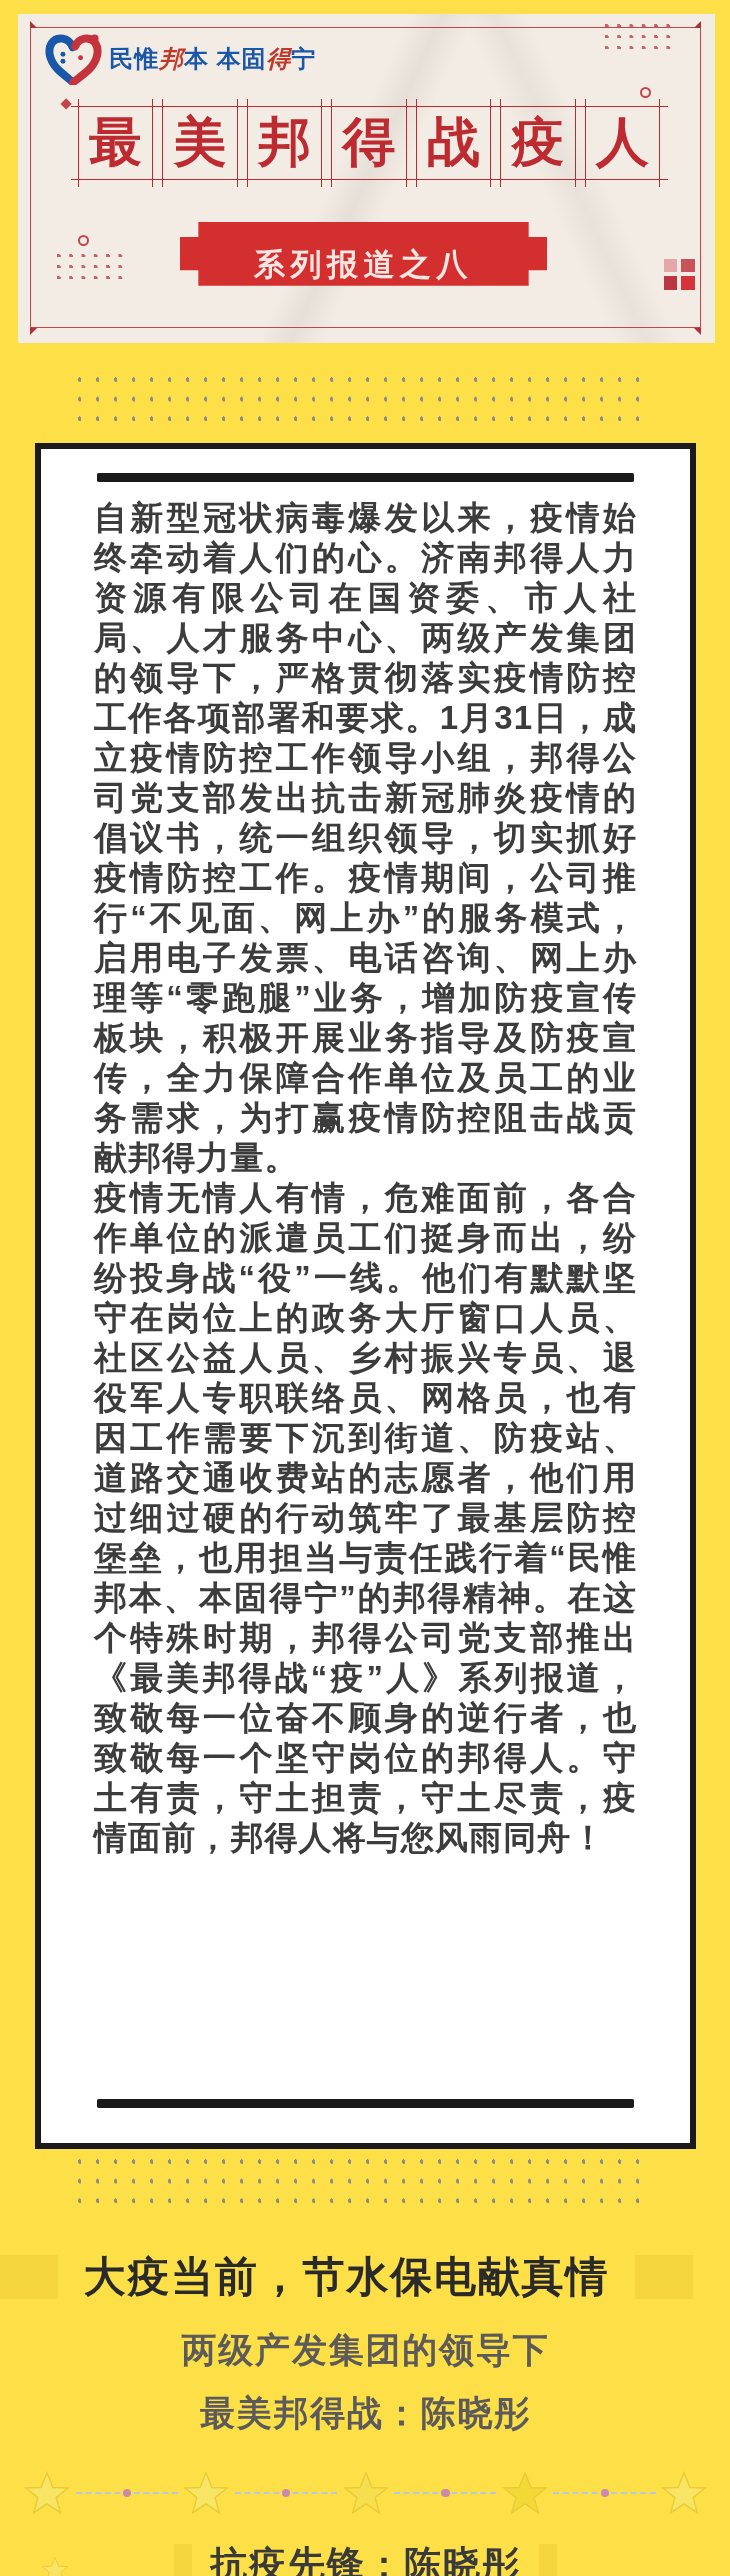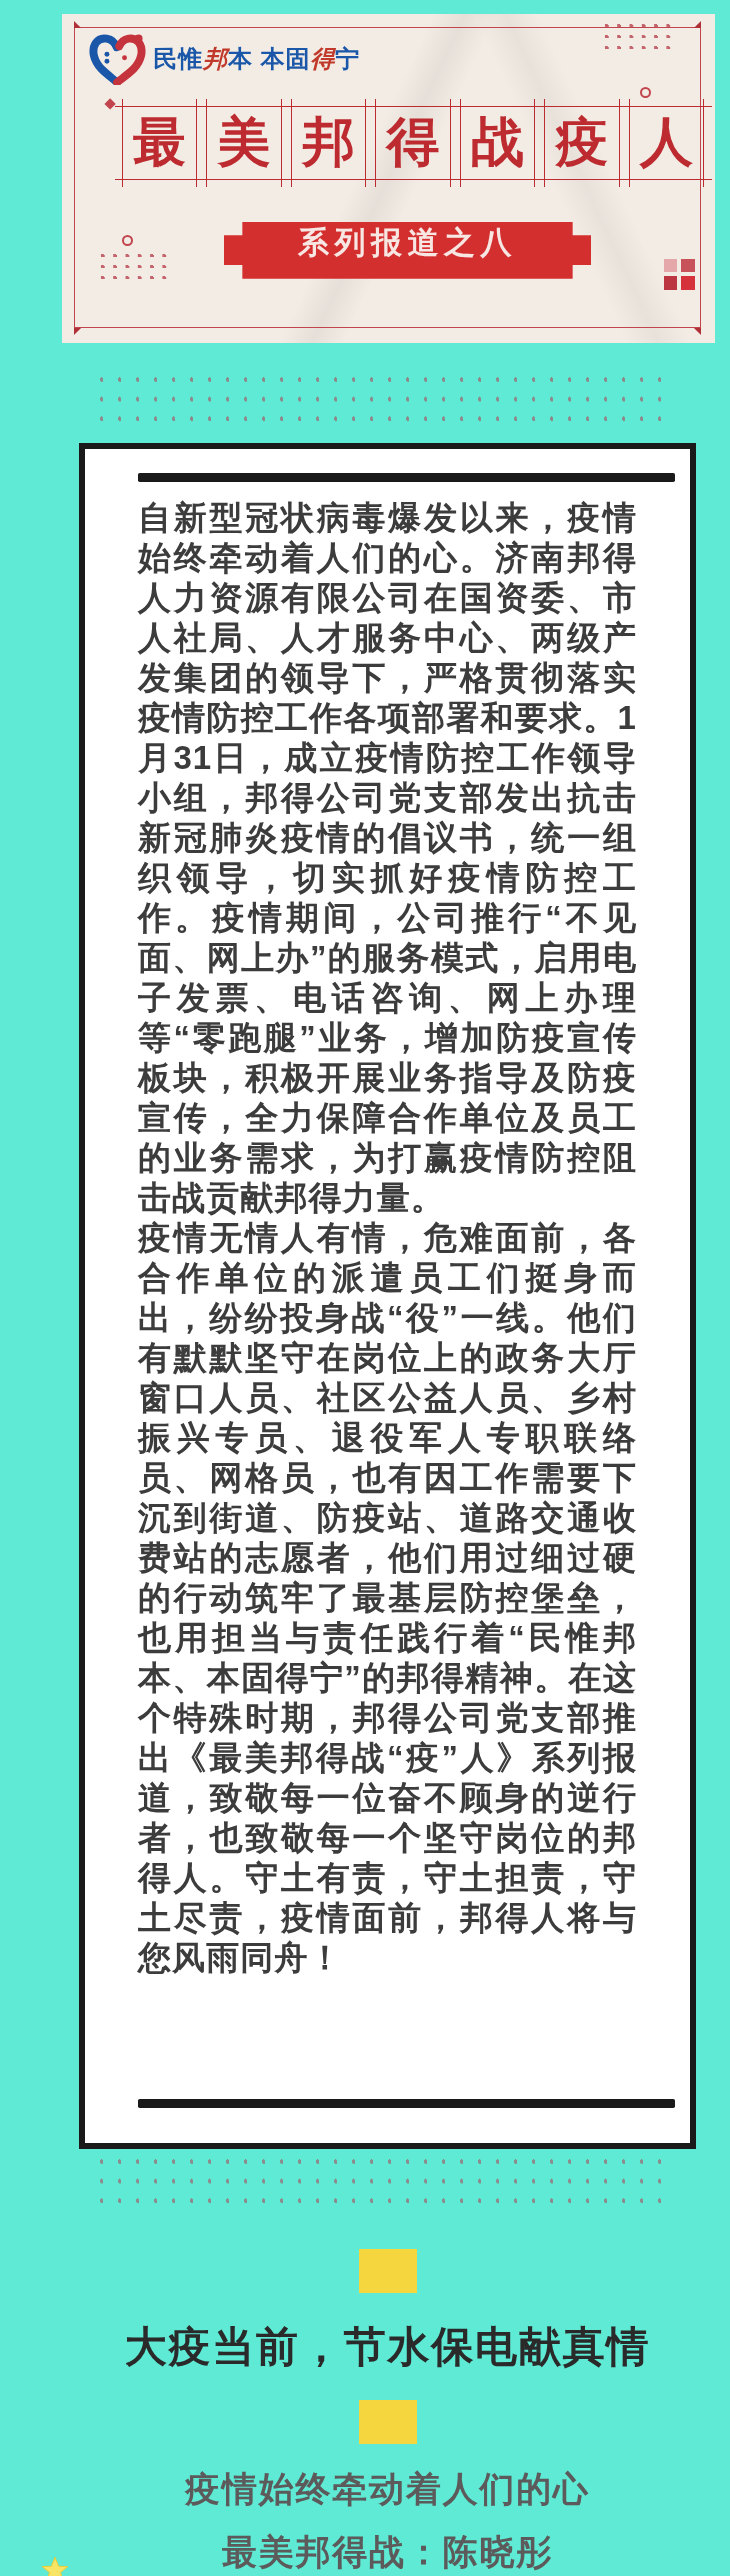--- a/index.html
+++ b/index.html
@@ -1,21 +1,20 @@
 <!DOCTYPE html>
 <html style="font-size:14.6px"><head>
 <meta charset="utf-8">
 <style>
   * { margin:0; padding:0; box-sizing:border-box; }
   html,body { background:#ffffff; }
   .page {
     position:relative; width:731px; height:2576px; margin:0 auto;
-    background:#5eead4; overflow:hidden;
+    background:#fde047; overflow:hidden;
     font-family:"Liberation Sans", sans-serif;
-    padding-left:44px;
   }
 
   
   .banner {
     position:relative; margin:13.7px 16.4px 0 18px; height:329px;
     background:#f3ece5;
     background-image:
       linear-gradient(115deg, rgba(170,165,160,0) 46%, rgba(170,165,160,.18) 50%, rgba(170,165,160,0) 54%),
       linear-gradient(65deg, rgba(170,165,160,0) 70%, rgba(170,165,160,.15) 74%, rgba(170,165,160,0) 78%);
   }
@@ -39,23 +38,23 @@
 
   .title-row { position:absolute; left:58px; top:91px; display:flex; gap:5.5px; }
   .char-box { position:relative; width:79px; height:77px; display:flex; align-items:center; justify-content:center; }
   .char-box::before { content:""; position:absolute; left:-5.5px; right:-5.5px; top:1.8px; bottom:1.8px;
     border-top:1.8px solid #bd2b30; border-bottom:1.8px solid #bd2b30; }
   .char-box::after  { content:""; position:absolute; top:-5.5px; bottom:-5.5px; left:1.8px; right:1.8px;
     border-left:1.8px solid #bd2b30; border-right:1.8px solid #bd2b30; }
   .char-box span { font-size:53px; font-weight:bold; color:#bd2b30; font-family:"Liberation Serif", serif; }
 
   .ribbon {
-    position:absolute; left:162px; top:208px; width:367px; height:57px;
+    position:absolute; left:162px; top:208px; width:367px; height:64px;
     background:#d32f2f; color:#f7e6e2;
-    display:flex; align-items:flex-start; justify-content:center;
+    display:flex; align-items:flex-end; justify-content:center;
     font-size:31px; font-weight:bold; letter-spacing:5.5px;
     clip-path:polygon(0 24%, 5% 24%, 5% 0, 95% 0, 95% 24%, 100% 24%, 100% 76%, 95% 76%, 95% 100%, 5% 100%, 5% 76%, 0 76%);
   }
 
   .ring { position:absolute; width:11px; height:11px; border:2.7px solid #c2454e; border-radius:50%; }
   .ring.bl { left:60px; top:221px; }
   .ring.tr { right:64px; top:73px; }
 
   .redgrid { position:absolute; width:73px; height:31px;
     background-image:radial-gradient(circle 1.8px at 2.7px 2.7px, #c3636b 98%, transparent 100%);
@@ -84,21 +83,21 @@
   .inner-bar { width:537px; height:9px; background:#1a1a1a; margin:24px auto 0; flex:none; border-radius:1.8px; }
   .inner-bar.end { margin:auto auto 35px; }
   .article-text { margin-top:15.5px; }
   .article-text p {
     font-size:33px; line-height:40px; letter-spacing:1.1px;
     font-weight:bold; color:#3c3c3c; text-align:justify; text-justify:inter-character;
     font-family:"Liberation Sans", sans-serif;
   }
 
   
-  .heading-row { margin-top:38px; display:flex; align-items:center; justify-content:flex-start; gap:25.6px;flex-direction:column; }
+  .heading-row { margin-top:38px; display:flex; align-items:center; justify-content:flex-start; gap:25.6px; }
   .ysquare { width:58px; height:44px; background:#f6d63f; flex:none; }
   .heading-text { font-size:42px; font-weight:bold; color:#2a2a2a; letter-spacing:1.8px; }
 
   .subheading { margin-top:22px; text-align:center; font-size:35px; font-weight:bold; color:#5c5a5a; letter-spacing:1.8px; }
   .employee-line { margin-top:15.5px; text-align:center; font-size:35px; font-weight:bold; color:#5c5a5a; letter-spacing:1.8px; }
 
   
   .star-divider { margin-top:33px; padding:0 24px; height:46px; display:flex; align-items:center; }
   .star-divider svg { flex:none; }
   .dash-seg { flex:1; height:0; border-top:2.7px dashed #b9c7e6; position:relative; margin:0 5.5px; }
@@ -190,21 +189,21 @@
   </div>
 
   <div class="dotband bottom"></div>
 
   <div class="heading-row">
     <i class="ysquare"></i>
     <div class="heading-text">大疫当前，节水保电献真情</div>
     <i class="ysquare"></i>
   </div>
 
-  <div class="subheading">疫情始终牵动着人们的心</div>
+  <div class="subheading">两级产发集团的领导下</div>
   <div class="employee-line">最美邦得战：陈晓彤</div>
 
   <div class="star-divider">
     <svg width="46" height="44" viewBox="0 0 50 48">
         <polygon points="25,2 31.5,18 48,18.5 35,29 39.5,45.5 25,36 10.5,45.5 15,29 2,18.5 18.5,18" fill="#f8e565" stroke="#e9cb36" stroke-width="1.6"></polygon>
       </svg>
     <div class="dash-seg">
         <span class="pdot"></span>
       </div>
     <svg width="46" height="44" viewBox="0 0 50 48">

